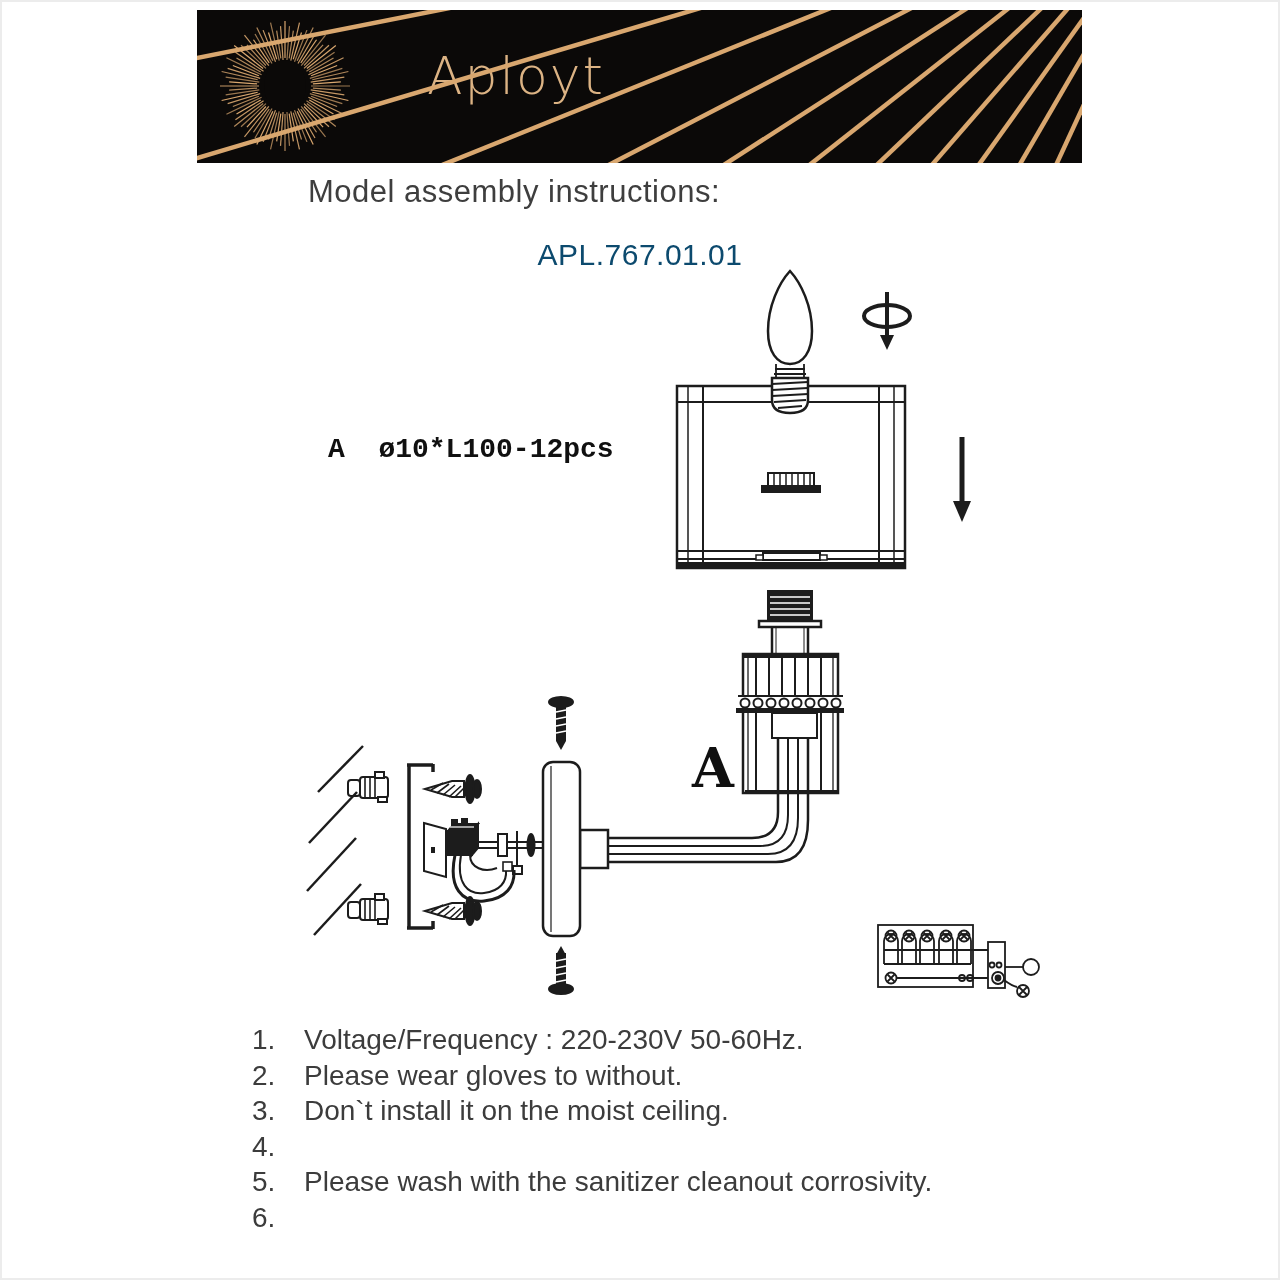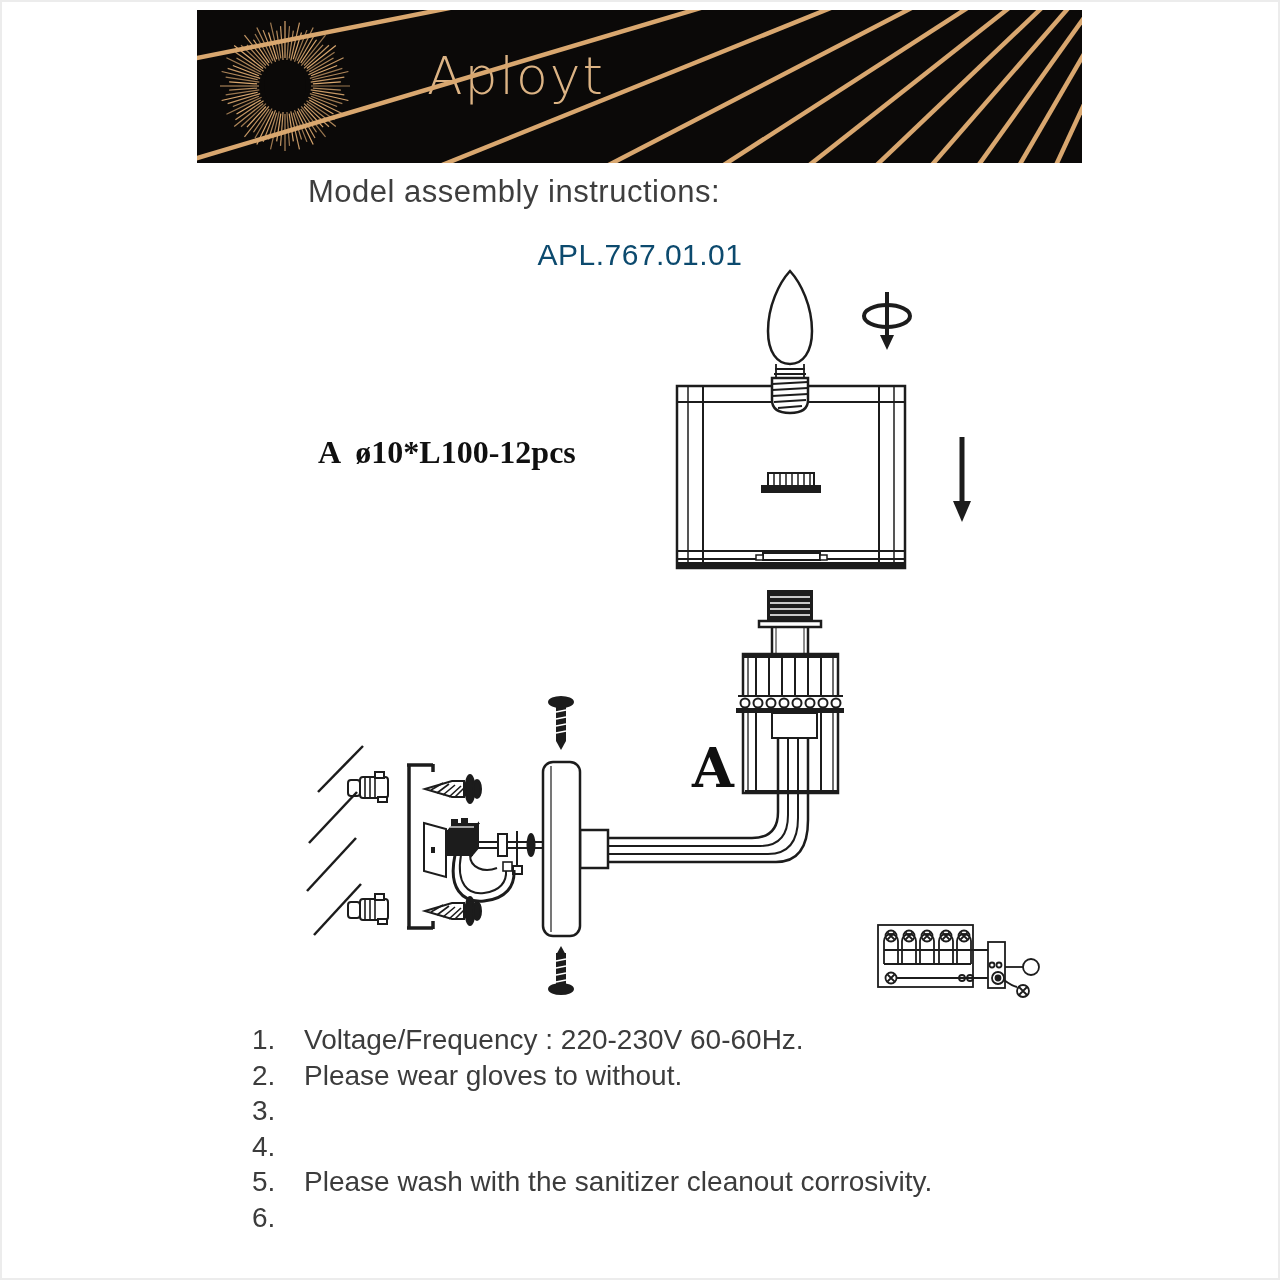--- a/index.html
+++ b/index.html
@@ -9,22 +9,22 @@
   .banner{position:absolute;left:197px;top:10px;width:885px;height:153px;background:#0b0908;overflow:hidden;}
   .banner svg{position:absolute;left:0;top:0;}
   .wordmark{position:absolute;left:230px;top:36px;font-family:"DejaVu Sans", sans-serif;
             font-weight:300;font-size:52px;letter-spacing:2px;color:#dcb384;}
   
   .title1{position:absolute;left:0;top:174px;width:1028px;text-align:center;
           font-size:31px;color:#3e3e3e;letter-spacing:.5px;}
   .title2{position:absolute;left:0;top:210px;width:1280px;text-align:center;
           font-size:30px;color:#0c4a6e;letter-spacing:.5px;margin-top:28px;}
   
-  .hwlabel{position:absolute;left:318px;top:434px;font-family:Liberation Serif, serif;
-           font-weight:bold;font-size:32px;color:#101010;white-space:pre;}
+  .hwlabel{position:absolute;left:328px;top:434px;font-family:Liberation Mono, monospace;
+           font-weight:bold;font-size:28px;color:#101010;white-space:pre;}
   .partlabel{position:absolute;left:692px;top:736px;font-family:"DejaVu Serif", serif;
              font-weight:bold;font-size:54px;color:#101010;}
   
   .list{position:absolute;left:252px;top:1024px;color:#3c3c3c;font-size:28px;}
   .list .row{display:flex;height:35.6px;align-items:flex-start;}
   .list .num{width:52px;}
   .diagram-svg{position:absolute;left:0;top:0;}
 </style>
 </head>
 <body>
@@ -367,28 +367,29 @@
       <circle cx="1031" cy="967" r="8"></circle>
       <path d="M1004,980 Q1012,986 1017,987"></path>
       <circle cx="1023" cy="991" r="6"></circle>
       <path d="M1019,987 L1027,995 M1027,987 L1019,995"></path>
     </g>
   </svg>
 
   <div class="list">
     <div class="row">
         <span class="num">1.</span>
-        <span>Voltage/Frequency : 220-230V 60-60Hz.</span>
+        <span>Voltage/Frequency : 220-230V 50-60Hz.</span>
       </div>
     <div class="row">
         <span class="num">2.</span>
         <span>Please wear gloves to without.</span>
       </div>
     <div class="row">
         <span class="num">3.</span>
+        <span>Don`t install it on the moist ceiling.</span>
       </div>
     <div class="row">
         <span class="num">4.</span>
       </div>
     <div class="row">
         <span class="num">5.</span>
         <span>Please wash with the sanitizer cleanout corrosivity.</span>
       </div>
     <div class="row">
         <span class="num">6.</span>

